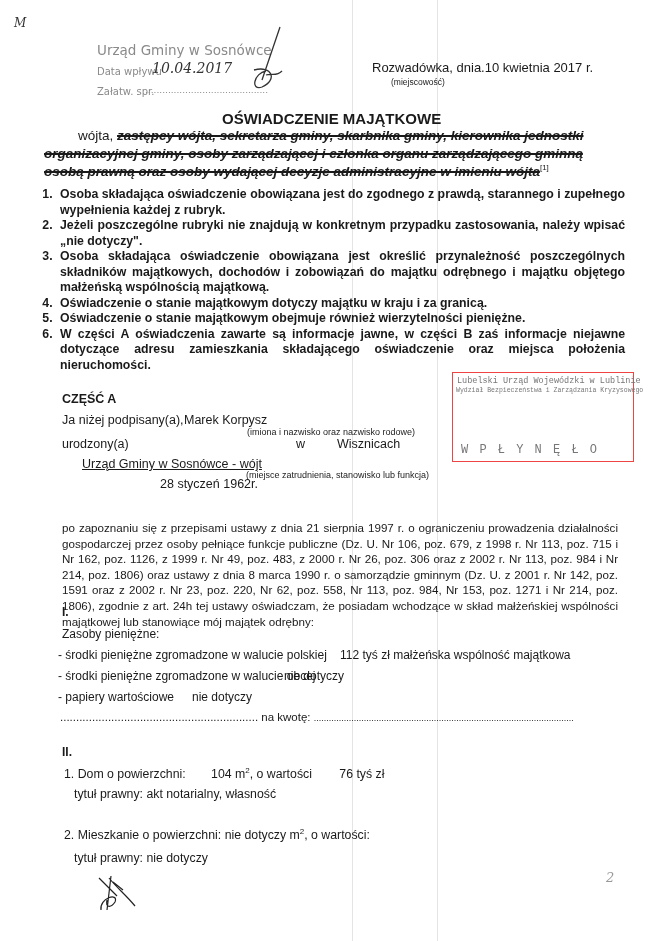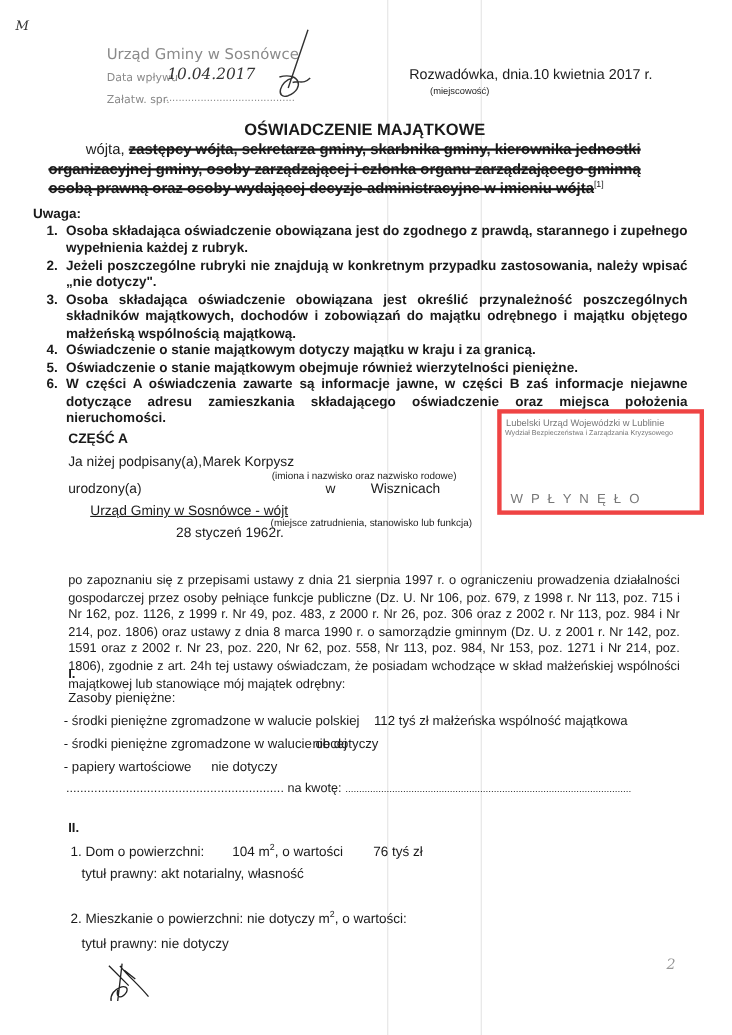--- a/index.html
+++ b/index.html
@@ -3,26 +3,26 @@
 <meta charset="utf-8">
 <style>
   html, body { margin: 0; padding: 0; background: #ffffff; }
   body { width: 665px; height: 941px; position: relative; overflow: hidden; font-family: "Liberation Sans", sans-serif; color: #1a1a1a; }
   .abs { position: absolute; white-space: nowrap; }
   .fold { position: absolute; top: 0; bottom: 0; width: 1px; background: #e4e4e4; }
   .stamp1 { color: #8a8a8a; font-family: "DejaVu Sans", sans-serif; }
   .hand { font-family: "DejaVu Serif", serif; font-style: italic; color: #333; }
   .small { font-size: 9px; color: #222; }
   .title { font-weight: bold; font-size: 15px; }
-  .strike { text-decoration: line-through; text-decoration-thickness: 2px; font-weight: bold; }
+  .strike { text-decoration: line-through; text-decoration-thickness: 2px; font-weight: bold; font-style: italic; }
   .notes { position: absolute; left: 30px; top: 187px; width: 595px; font-size: 12.3px; font-weight: bold; line-height: 15.5px; }
   .notes ol { margin: 0; padding-left: 26px; }
   .notes li { text-align: justify; padding-left: 4px; }
   .para { position: absolute; left: 62px; top: 488px; width: 556px; font-size: 11.6px; line-height: 15.6px; text-align: justify; margin-top: 32px; }
-  .stamp2 { position: absolute; left: 452px; top: 372px; width: 180px; height: 88px; border: 4px solid #ef4444; color: #777; font-family: Liberation Sans, sans-serif; }
+  .stamp2 { position: absolute; left: 452px; top: 372px; width: 180px; height: 88px; border: 1px solid #ef4444; color: #777; font-family: Liberation Mono, monospace; }
   .stamp2 .inner { position: absolute; left: 26px; top: 24px; width: 128px; height: 40px; border: 1px solid #999; }
   sup { font-size: 8px; }
 </style>
 </head>
 <body>
 
 <div class="fold" style="left:352px;"></div>
 <div class="fold" style="left:437px;"></div>
 
 <div class="abs hand" style="left:14px;top:16px;font-size:12px;">M</div>
@@ -45,21 +45,20 @@
 <div class="abs" style="left:78px;top:128px;font-size:13.5px;">
   <span>wójta,</span>
   <span class="strike">zastępcy wójta, sekretarza gminy, skarbnika gminy, kierownika jednostki</span>
 </div>
 <div class="abs strike" style="left:44px;top:146px;font-size:13.5px;">organizacyjnej gminy, osoby zarządzającej i członka organu zarządzającego gminną</div>
 <div class="abs" style="left:44px;top:163px;font-size:13.5px;">
   <span class="strike">osobą prawną oraz osoby wydającej decyzje administracyjne w imieniu wójta</span><sup>[1]</sup>
 </div>
 
 <div class="notes">
-  <div style="padding-left:0;">Uwaga:</div>
   <ol>
     <li>Osoba składająca oświadczenie obowiązana jest do zgodnego z prawdą, starannego i zupełnego wypełnienia każdej z rubryk.</li>
     <li>Jeżeli poszczególne rubryki nie znajdują w konkretnym przypadku zastosowania, należy wpisać „nie dotyczy".</li>
     <li>Osoba składająca oświadczenie obowiązana jest określić przynależność poszczególnych składników majątkowych, dochodów i zobowiązań do majątku odrębnego i majątku objętego małżeńską wspólnością majątkową.</li>
     <li>Oświadczenie o stanie majątkowym dotyczy majątku w kraju i za granicą.</li>
     <li>Oświadczenie o stanie majątkowym obejmuje również wierzytelności pieniężne.</li>
     <li>W części A oświadczenia zawarte są informacje jawne, w części B zaś informacje niejawne dotyczące adresu zamieszkania składającego oświadczenie oraz miejsca położenia nieruchomości.</li>
   </ol>
 </div>
 

